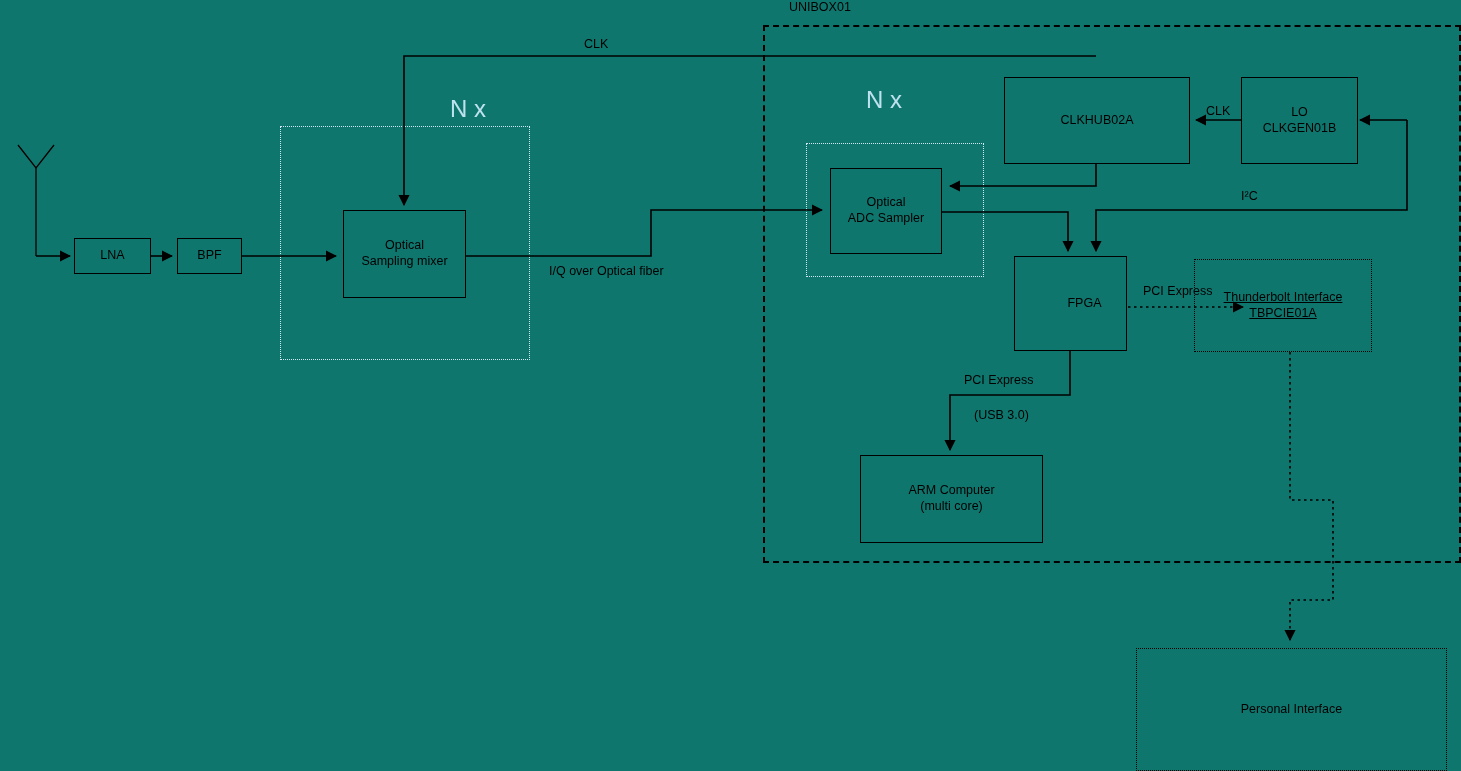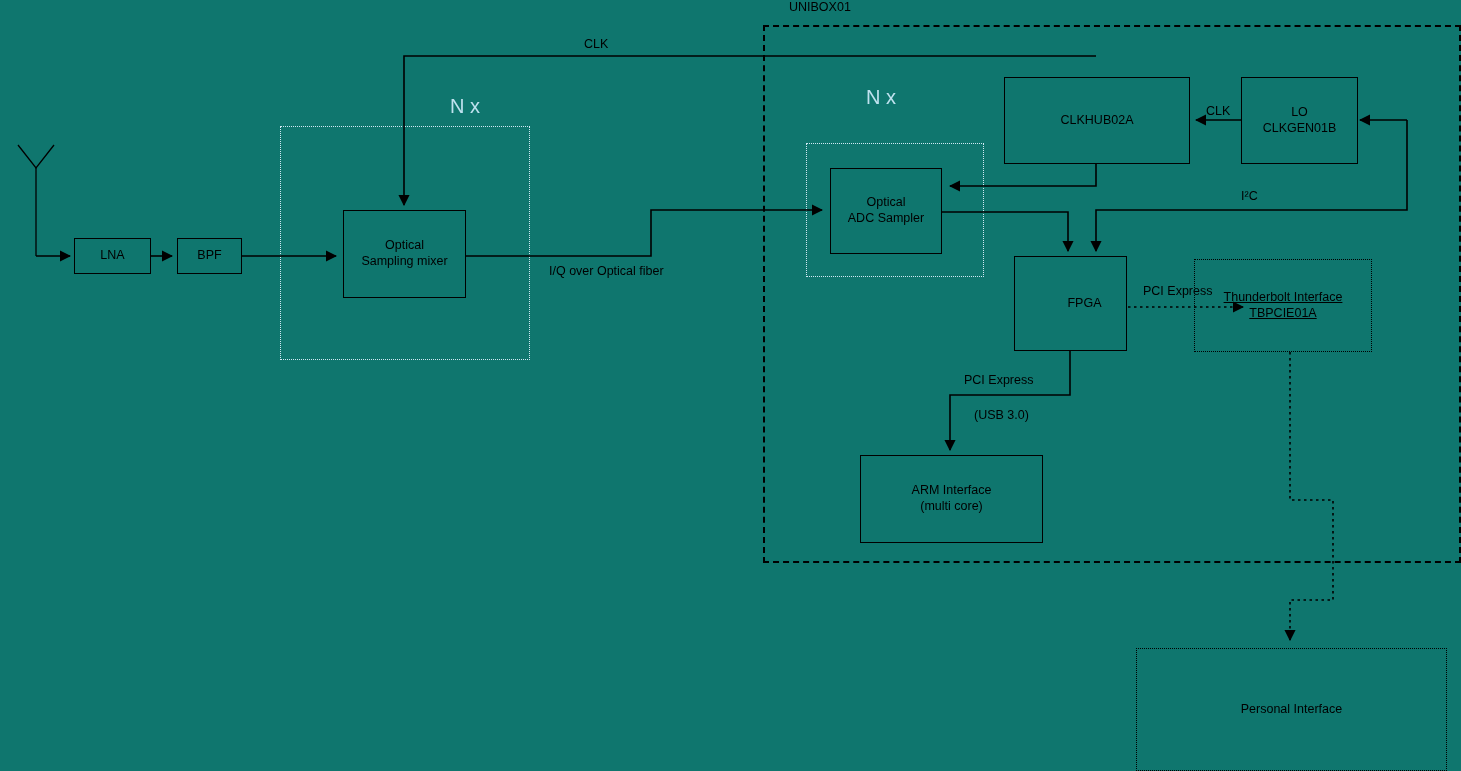--- a/index.html
+++ b/index.html
@@ -42,21 +42,21 @@
   }
   .label {
     position: absolute;
     font-size: 12.5px;
     color: #000000;
     white-space: nowrap;
     line-height: 1.2;
   }
   .nx-label {
     position: absolute;
-    font-size: 20px;
+    font-size: 24px;
     color: #bfe2ef;
     white-space: nowrap;
     font-weight: 400;
   }
   .group-dash {
     position: absolute;
     box-sizing: border-box;
     border: 1.4px dotted #cfe8f3;
   }
   .unibox {
@@ -149,21 +149,21 @@
   </div>
 
   <div class="node solid" style="left:1014px; top:256px; width:113px; height:95px;padding-left:28px;">FPGA</div>
 
   <div class="node dotted" style="left:1194px; top:259px; width:178px; height:93px; flex-direction:column;text-decoration:underline;">
     <span>Thunderbolt Interface</span>
     <span>TBPCIE01A</span>
   </div>
 
   <div class="node solid" style="left:860px; top:455px; width:183px; height:88px; flex-direction:column;">
-    <span>ARM Interface</span>
+    <span>ARM Computer</span>
     <span>(multi core)</span>
   </div>
 
   <div class="node dotted" style="left:1136px; top:648px; width:311px; height:123px;">Personal Interface</div>
 
   <div class="label" style="left:584px; top:37px;">CLK</div>
   <div class="label" style="left:1206px; top:104px;">CLK</div>
   <div class="label" style="left:1241px; top:189px;">I²C</div>
   <div class="label" style="left:549px; top:264px;">I/Q over Optical fiber</div>
   <div class="label" style="left:1143px; top:284px;">PCI Express</div>

